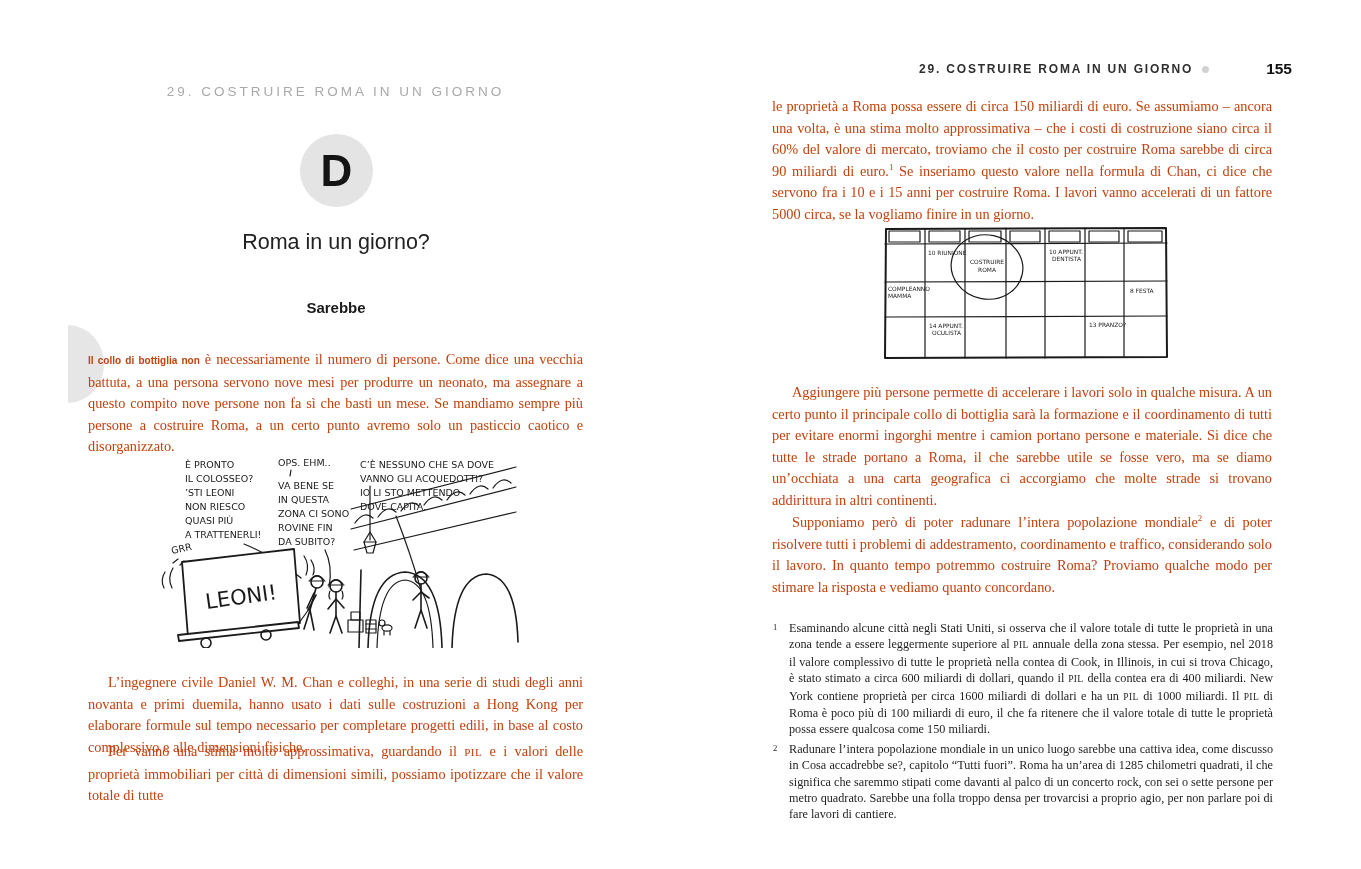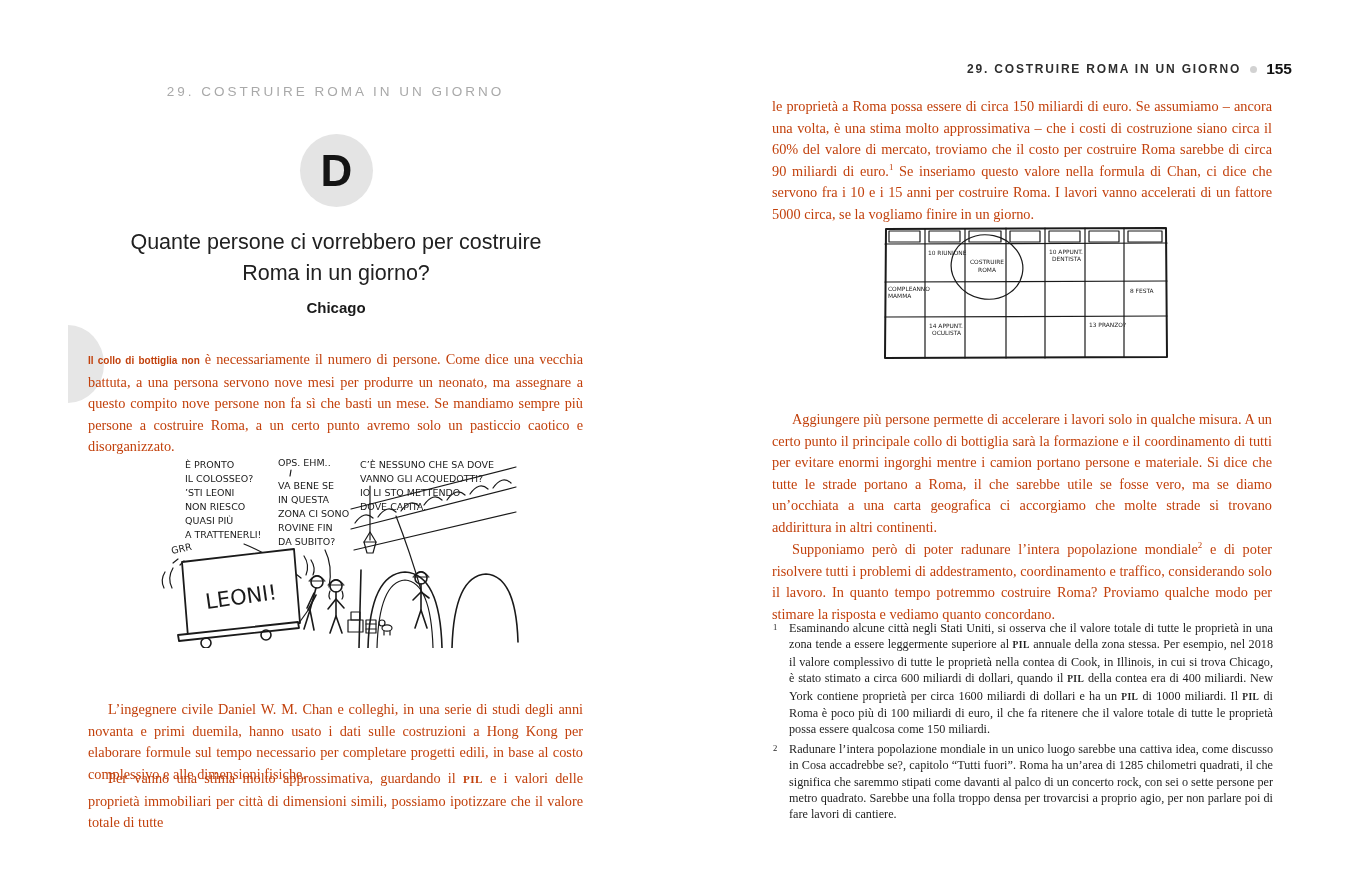--- a/index.html
+++ b/index.html
@@ -1,24 +1,24 @@
 <!DOCTYPE html>
 <html><head>
 <meta charset="utf-8">
 <style>
   html,body{margin:0;padding:0;background:#ffffff;}
   .spread{position:relative;width:1361px;height:869px;background:#ffffff;overflow:hidden;
           font-family:"Liberation Serif",serif;color:#1c1c1c;}
   
   .para{position:absolute;width:495px;font-size:14.3px;line-height:21.6px;
         text-align:justify;color:#c2410c;}
-  .para.indent{text-indent:20px;margin-top:27px;}
+  .para.indent{text-indent:20px;}
   .run-b{font-family:"Liberation Sans",sans-serif;font-weight:bold;font-size:10px;}
   .run-i{}
-  .run-sc{font-size:0.78em;letter-spacing:0.4px;font-weight:bold;}
+  .run-sc{font-size:0.78em;letter-spacing:0.4px;}
   .run-sup{font-size:0.62em;vertical-align:super;line-height:0;}
   
   .left-header{position:absolute;left:88px;top:84px;width:495px;text-align:center;
       font-family:"Liberation Sans",sans-serif;font-size:13.5px;letter-spacing:3px;
       color:#a9a9a9;white-space:nowrap;}
   .d-circle{position:absolute;left:300px;top:134px;width:73px;height:73px;border-radius:50%;
       background:#e4e4e4;display:flex;align-items:center;justify-content:center;}
   .d-circle span{font-family:"Liberation Sans",sans-serif;font-weight:bold;font-size:44px;
       color:#141414;line-height:1;}
   .question{position:absolute;left:60px;top:227px;width:552px;text-align:center;
@@ -27,21 +27,21 @@
       font-family:"Liberation Sans",sans-serif;font-weight:bold;font-size:15px;color:#1a1a1a;}
   .half-disc{position:absolute;left:68px;top:325px;width:36px;height:78px;background:#e6e6e6;
       border-radius:0 100% 100% 0 / 0 50% 50% 0;}
   
   .right-header{position:absolute;left:772px;top:60px;width:520px;display:flex;
       justify-content:flex-end;align-items:center;gap:9px;}
   .right-header .rh-text{font-family:"Liberation Sans",sans-serif;font-weight:bold;
       font-size:12px;letter-spacing:1.8px;color:#2e2e2e;white-space:nowrap;}
   .right-header .rh-dot{width:7px;height:7px;border-radius:50%;background:#d2d2d2;}
   .right-header .rh-num{font-family:"Liberation Sans",sans-serif;font-weight:bold;
-      font-size:15.5px;color:#111;}
+      font-size:15.5px;color:#111;margin-left:48px;}
   .rpara{width:500px;}
   
   .footnotes{position:absolute;left:772px;top:620px;width:501px;}
   .fn{position:relative;padding-left:17px;font-size:12.2px;line-height:16.4px;
       text-align:justify;color:#1e1e1e;margin-bottom:3px;}
   .fn-num{position:absolute;left:1px;top:-1px;font-size:8.6px;}
   
   .cartoon-left{position:absolute;left:158px;top:452px;}
   .cartoon-cal{position:absolute;left:883px;top:226px;}
   .ink{stroke:#1a1a1a;fill:none;stroke-width:1.6;stroke-linecap:round;stroke-linejoin:round;}
@@ -57,25 +57,24 @@
 <div class="spread">
 
   <section>
     <div class="left-header">29. COSTRUIRE ROMA IN UN GIORNO</div>
 
     <div class="d-circle">
       <span>D</span>
     </div>
 
     <div class="question">
-      <div>Quante persone ci vorrebbero per costruire</div>
       <div>Roma in un giorno?</div>
     </div>
 
-    <div class="asker">Chicago</div>
+    <div class="asker">Sarebbe</div>
 
     <div class="half-disc"></div>
 
     <div class="para" style="left:88px;top:349px;"><span class="run-b">Il collo di bottiglia non</span><span> è necessariamente il numero di persone. Come dice una vecchia battuta, a una persona servono nove mesi per produrre un neonato, ma assegnare a questo compito nove persone non fa sì che basti un mese. Se mandiamo sempre più persone a costruire Roma, a un certo punto avremo solo un pasticcio caotico e disorganizzato.</span></div>
 
     <svg class="cartoon-left" width="362" height="196" viewBox="0 0 362 196">
 
       <g>
         <text class="hand sp" x="27" y="16">È PRONTO</text>
         <text class="hand sp" x="27" y="30">IL COLOSSEO?</text>

